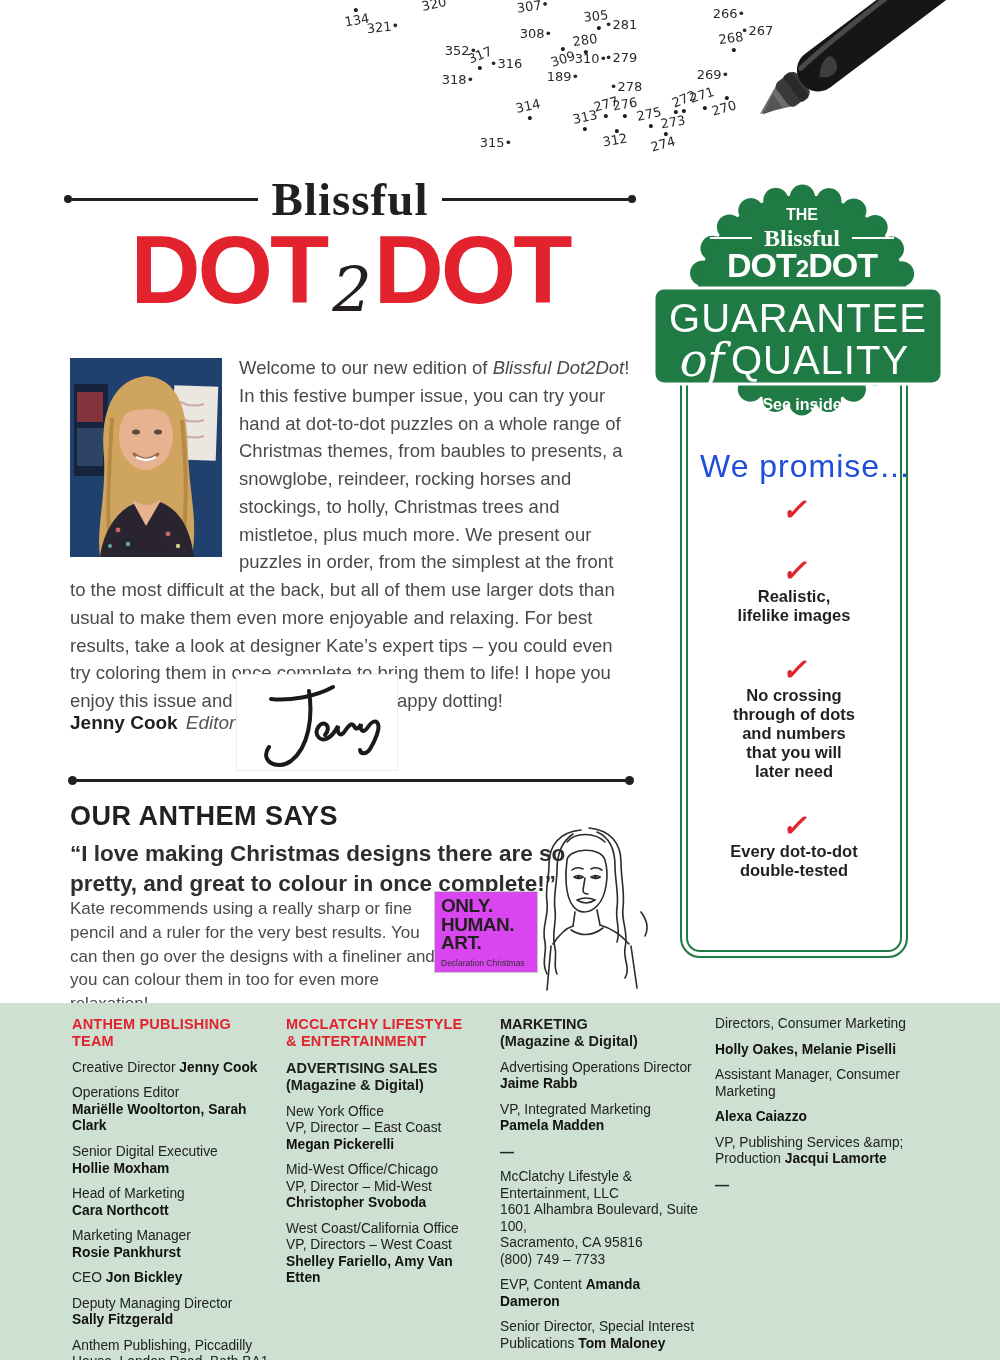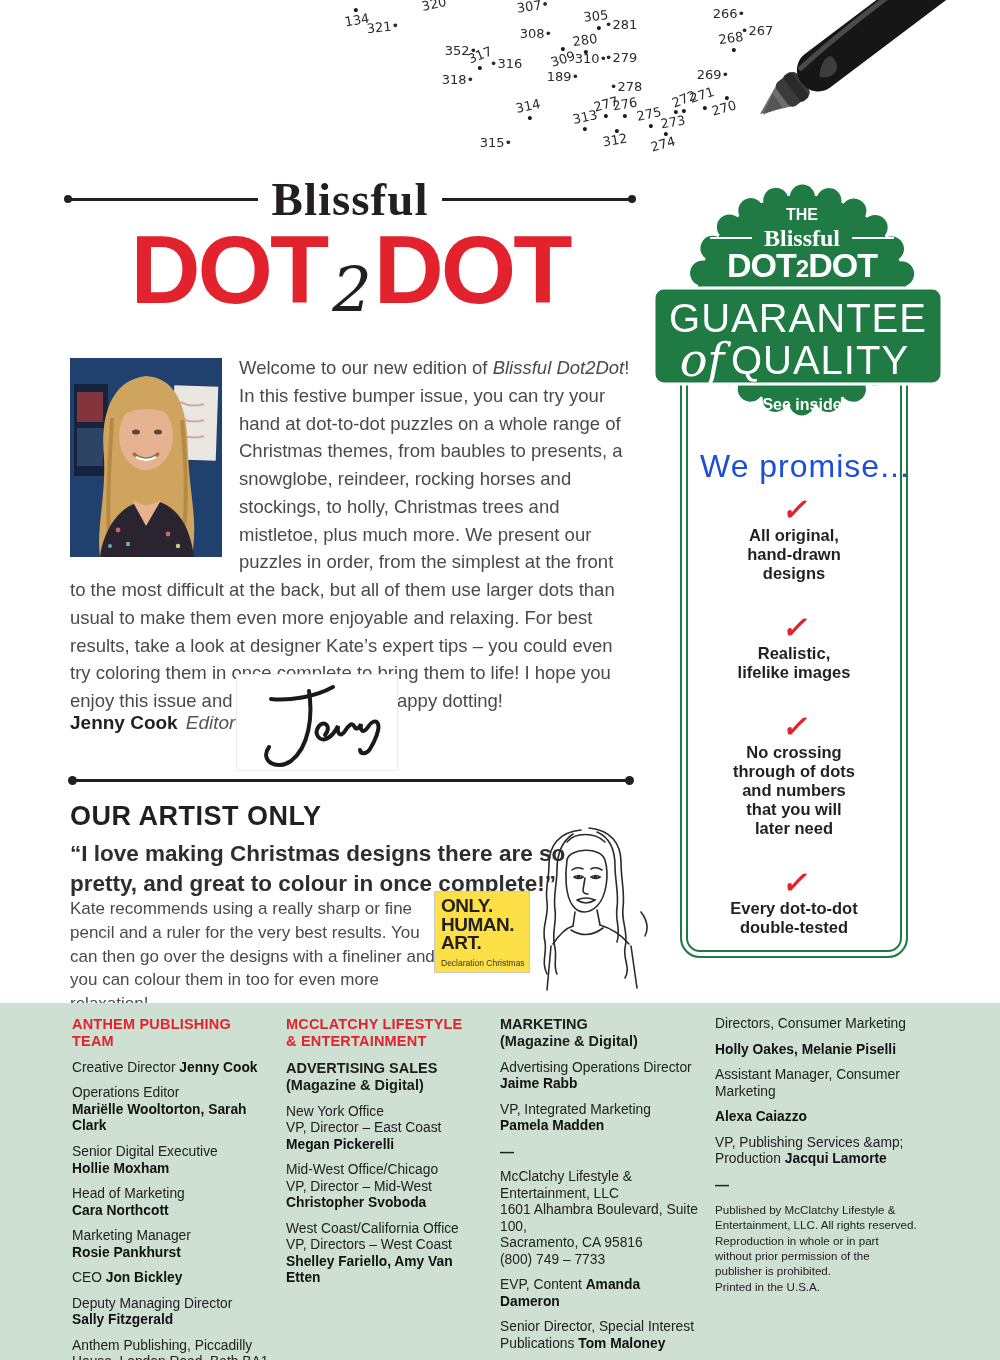--- a/index.html
+++ b/index.html
@@ -41,21 +41,21 @@
   
   .divider{position:absolute;left:70px;top:779px;width:562px;height:3px;background:#231f20;}
   .divider::before,.divider::after{content:"";position:absolute;top:-3px;width:9px;height:9px;border-radius:50%;background:#231f20;}
   .divider::before{left:-2px;} .divider::after{right:-2px;}
 
   .artist-h{position:absolute;left:70px;top:801px;font-size:27px;font-weight:bold;letter-spacing:.5px;}
   .quote{position:absolute;left:70px;top:839px;width:505px;font-size:22.5px;font-weight:bold;
          line-height:1.32;color:#2e2e2e;}
   .artist-body{position:absolute;left:70px;top:897px;width:368px;font-size:17px;line-height:1.4;color:#4a4a4a;}
 
-  .oha{position:absolute;left:434px;top:891px;width:84px;border:1px solid #c9c9c9;padding:5px 4px 4px 6px;background:#fde047;}
+  .oha{position:absolute;left:434px;top:891px;width:84px;border:1px solid #c9c9c9;padding:5px 12px 4px 6px;background:#d946ef;}
   .oha-line{font-weight:bold;font-size:19px;line-height:.98;letter-spacing:-.5px;}
   .oha-sub{font-size:8.5px;margin-top:5px;color:#333;}
   .artist-face{position:absolute;left:523px;top:822px;width:128px;height:170px;}
 
   
   .badge{position:absolute;left:650px;top:172px;width:296px;height:262px;z-index:3;}
   .promise-box{position:absolute;left:680px;top:350px;width:228px;height:608px;z-index:1;
                border:2px solid #1f7a44;border-radius:20px;background:#fff;
                box-shadow:inset 0 0 0 4px #fff,inset 0 0 0 6px #1f7a44;
                box-sizing:border-box;padding:96px 18px 0 18px;text-align:center;}
@@ -196,21 +196,21 @@
 
   <svg class="signature" viewBox="0 0 160 95">
     <g stroke="#1a1a1a" stroke-width="4" fill="none" stroke-linecap="round">
       <path d="M96,12 C78,22 52,26 34,24"></path>
       <path d="M72,16 C76,42 72,72 54,86 C40,96 22,86 32,72"></path>
       <path d="M88,60 c7,-9 -1,-15 -6,-9 c-6,8 1,17 9,12 c5,-3 8,-8 10,-12 c-1,9 3,11 7,5 c3,-5 7,-9 9,-5 c2,4 5,3 7,-2 c-1,8 3,9 7,3 c3,-5 8,-8 10,-3 c2,5 -3,17 -8,25 c-3,5 -9,6 -10,1"></path>
     </g>
   </svg>
 
   <div class="divider"></div>
-  <div class="artist-h">OUR ARTIST ONLY</div>
+  <div class="artist-h">OUR ANTHEM SAYS</div>
   <div class="quote">“I love making Christmas designs there are so pretty, and great to colour in once complete!”</div>
   <div class="artist-body">Kate recommends using a really sharp or fine pencil and a ruler for the very best results. You can then go over the designs with a fineliner and you can colour them in too for even more relaxation!</div>
 
   <div class="oha">
     <div class="oha-line">ONLY.</div>
     <div class="oha-line">HUMAN.</div>
     <div class="oha-line">ART.</div>
     <div class="oha-sub">Declaration Christmas</div>
   </div>
 
@@ -249,21 +249,20 @@
     <text x="52" y="204" text-anchor="middle" fill="#fff" font-size="46" font-style="italic" font-family="DejaVu Serif, serif">of</text>
     <text x="170" y="202" text-anchor="middle" fill="#fff" font-size="40" letter-spacing="1">QUALITY</text>
     <text x="152" y="238" text-anchor="middle" fill="#fff" font-size="16" font-weight="bold">See inside</text>
   </svg>
 
   <div class="promise-box">
     <div class="promise-h">We promise...</div>
     <div>
         <div class="promise-item">
           <span class="promise-check">✓</span>
-          <div class="promise-text">All original,<br>hand-drawn<br>designs</div>
         </div>
         <div class="promise-item">
           <span class="promise-check">✓</span>
           <div class="promise-text">Realistic,<br>lifelike images</div>
         </div>
         <div class="promise-item">
           <span class="promise-check">✓</span>
           <div class="promise-text">No crossing<br>through of dots<br>and numbers<br>that you will<br>later need</div>
         </div>
         <div class="promise-item">
@@ -301,17 +300,16 @@
         <div class="f-t"><span>EVP, Content </span><b>Amanda Dameron</b></div>
         <div class="f-t"><span>Senior Director, Special Interest<br>Publications </span><b>Tom Maloney</b></div>
       </div>
       <div class="f-col">
         <div class="f-t"><span>Directors, Consumer Marketing</span></div>
         <div class="f-t"><b>Holly Oakes, Melanie Piselli</b></div>
         <div class="f-t"><span>Assistant Manager, Consumer<br>Marketing</span></div>
         <div class="f-t"><b>Alexa Caiazzo</b></div>
         <div class="f-t"><span>VP, Publishing Services &amp;amp;<br>Production </span><b>Jacqui Lamorte</b></div>
         <div class="f-dash"><span>—</span></div>
-        <div class="f-small"><span>Published by McClatchy Lifestyle &amp;<br>Entertainment, LLC. All rights reserved.<br>Reproduction in whole or in part<br>without prior permission of the<br>publisher is prohibited.<br>Printed in the U.S.A.</span></div>
       </div>
     </div>
 
 </div>
 
 </body></html>

